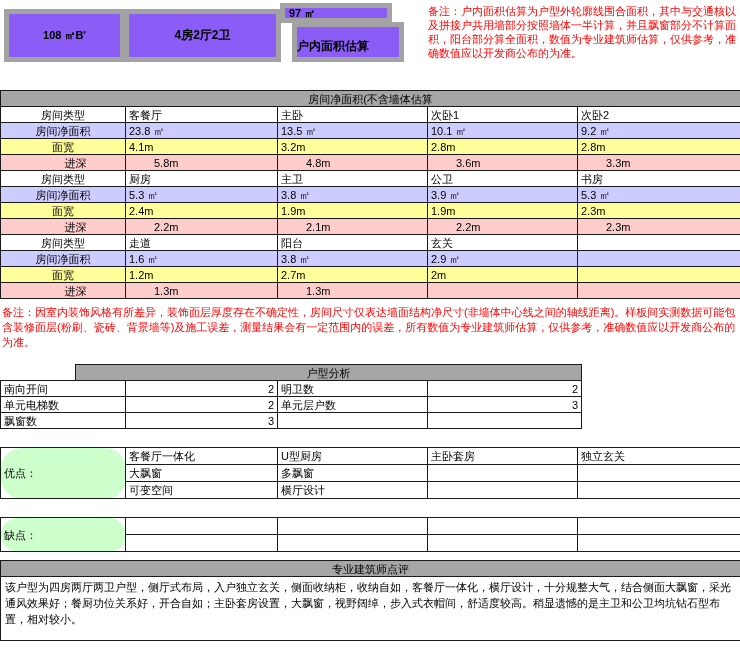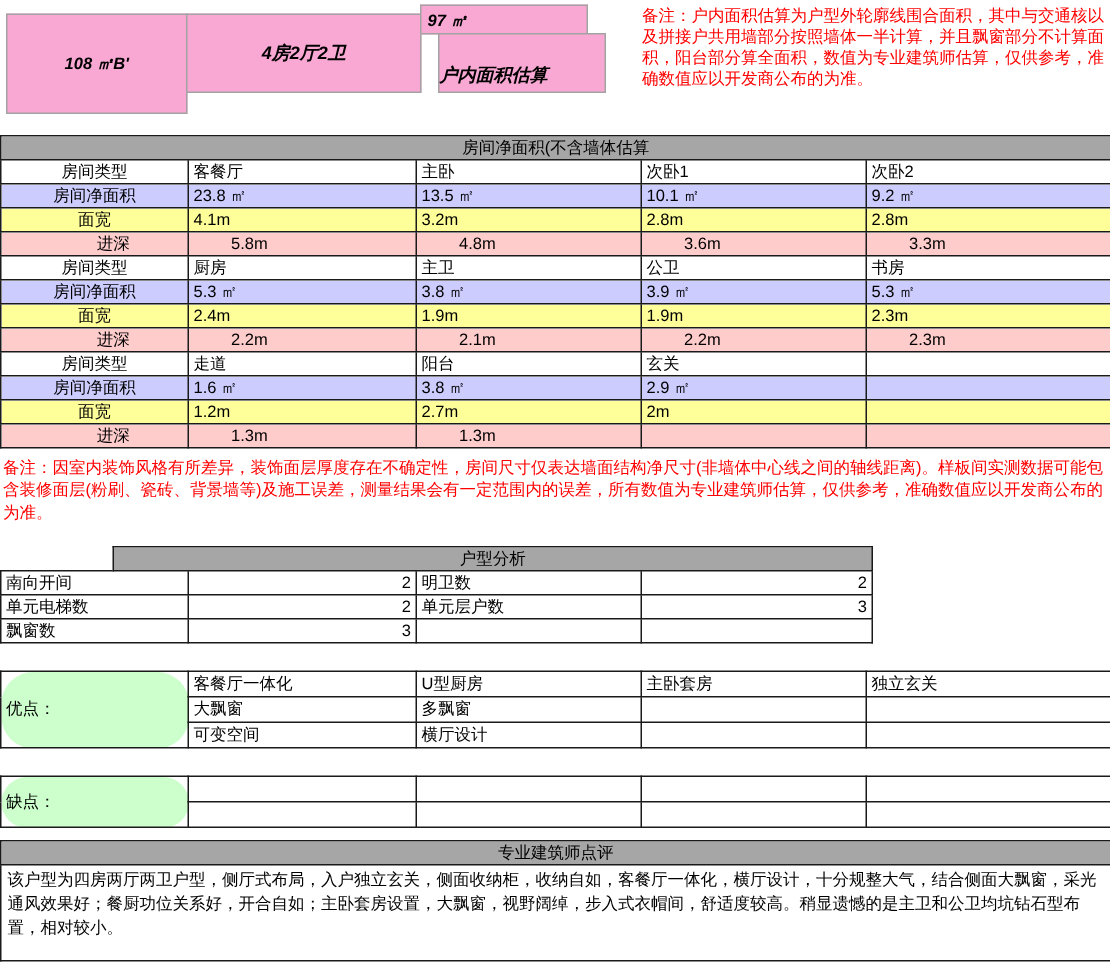--- a/index.html
+++ b/index.html
@@ -6,24 +6,24 @@
   body {
     width: 740px; height: 648px; background: #ffffff;
     font-family: "Liberation Sans", "DejaVu Sans", sans-serif;
     color: #000; font-size: 11px;
   }
   .sheet { position: relative; width: 740px; height: 648px; overflow: hidden; background: #fff; }
 
   
   .top { position: relative; height: 90px; }
   .cellbox {
-    position: absolute; border: 1px solid #a3a3a3; box-sizing: border-box;
-    display: flex; align-items: center; background: #f9a8d4; font-style: italic;
+    position: absolute; border: 5px solid #a3a3a3; box-sizing: border-box;
+    display: flex; align-items: center; background: #8b5cf6;
   }
-  .box-unit   { left: 4px;   top: 9px; width: 121px; height: 67px; justify-content: center; font-weight: bold; }
+  .box-unit   { left: 4px;   top: 9px; width: 121px; height: 53px; justify-content: center; font-weight: bold; }
   .box-layout { left: 124px; top: 9px; width: 157px; height: 53px; justify-content: center; font-weight: bold; font-size: 12px; }
   .box-areaval{ left: 280px; top: 3px; width: 112px; height: 20px; padding: 0 4px; font-weight: bold; }
   .box-arealbl{ left: 292px; top: 22px; width: 112px; height: 40px; padding: 2px 0; font-weight: bold; font-size: 12px; align-items: flex-end; }
   .top-note   { position: absolute; left: 428px; top: 4px; width: 310px; line-height: 14px; }
 
   .rednote { color: var(--note_red, #ff0000); }
 
   
   table { border-collapse: collapse; table-layout: fixed; width: 740px; }
   td {

